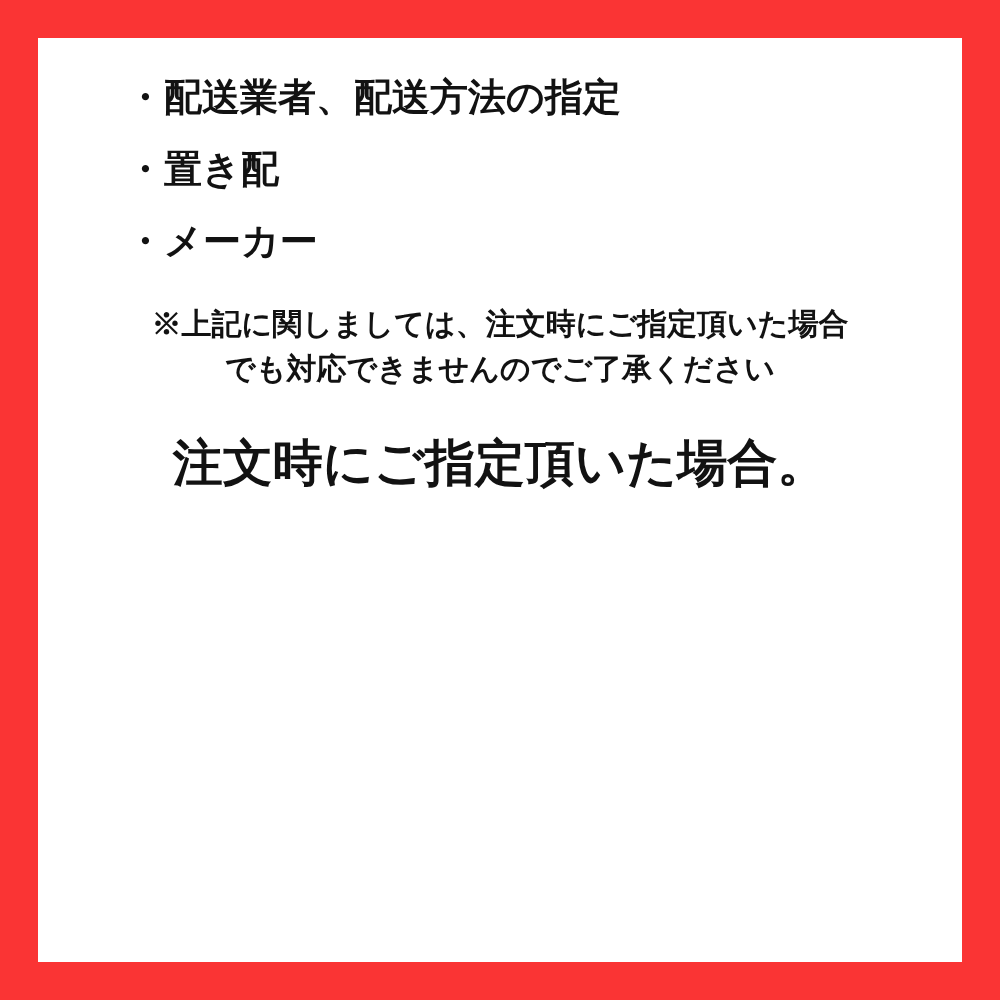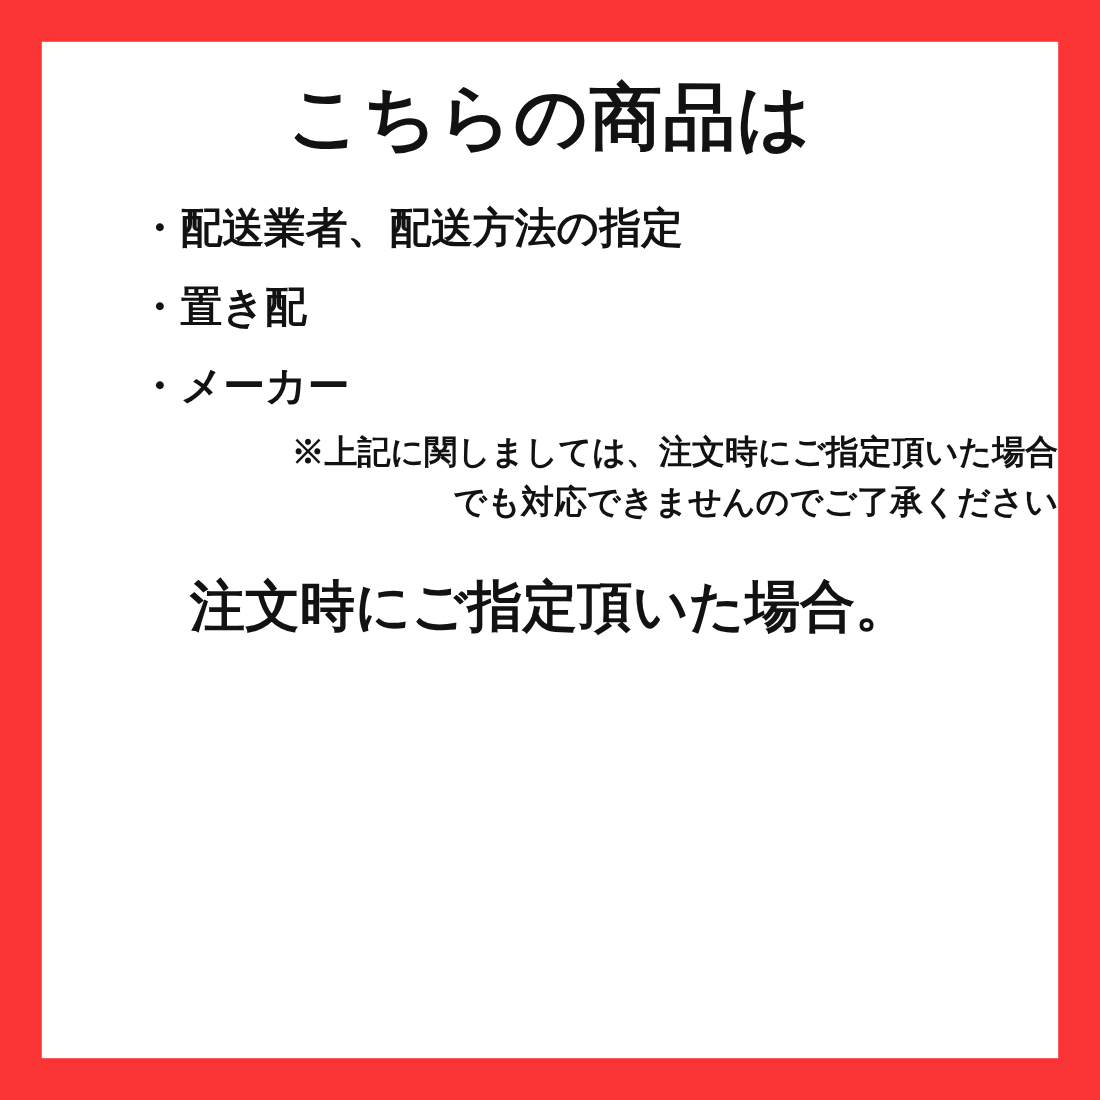--- a/index.html
+++ b/index.html
@@ -42,42 +42,41 @@
     padding: 0;
     list-style: none;
   }
   .item-list li {
     margin-top: 21px;
     margin-left: 12px;
     font-size: 38px;
     font-weight: bold;
   }
   .note {
-    margin-top: 12px;
-    text-align: right;
+    margin-top: 34px;
+    text-align: center;
     font-size: 30px;
     font-weight: bold;
     line-height: 1.5;
   }
   .footer-note {
     margin-top: 38px;
     text-align: center;
     font-size: 50px;
     font-weight: bold;
     line-height: 1.34;
   }
 </style>
 </head>
 <body>
 
 <div class="page">
   <div class="inner">
 
     <div class="title">
-      <div>こちらの商品は</div>
     </div>
 
     <div class="section">
       <ul class="item-list">
         <li>・配送業者、配送方法の指定</li>
         <li>・置き配</li>
         <li>・メーカー</li>
       </ul>
     </div>
 

